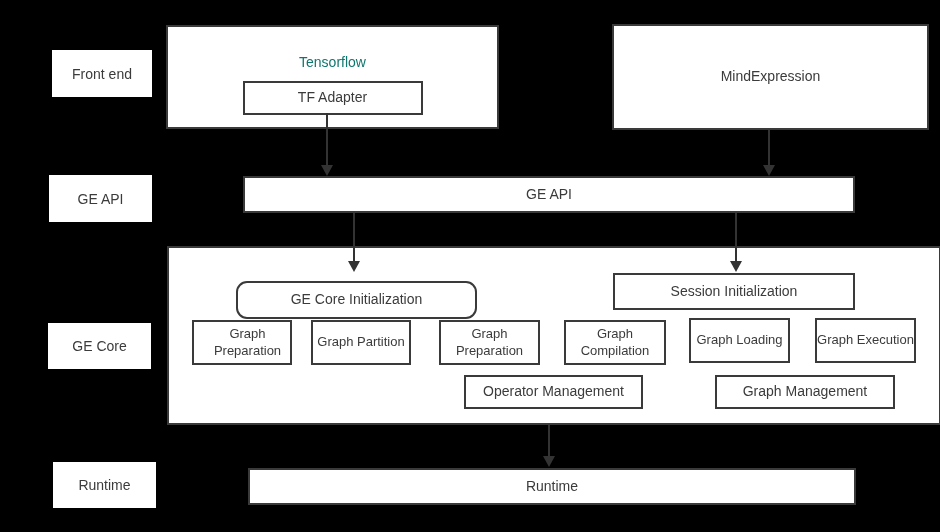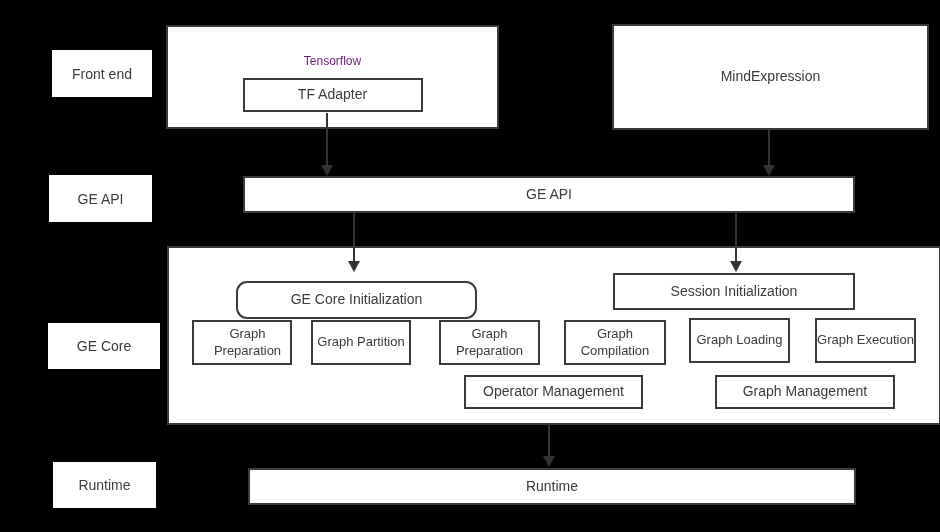--- a/index.html
+++ b/index.html
@@ -32,21 +32,21 @@
     border: none;
     color: #3b3b3b;
     display: flex;
     align-items: center;
     justify-content: center;
     font-size: 14px;
     box-sizing: border-box;
   }
 
   .tensorflow-box { flex-direction: column; justify-content: flex-start; padding-top: 27px; }
-  .tensorflow-title { font-size: 12px; color: #701a75; }
+  .tensorflow-title { font-size: 14px; color: #0f766e; }
   .tf-adapter { position: relative; margin-top: 9px; width: 180px; height: 34px; }
 
   .small { font-size: 13px; }
 
   .arrow {
     position: absolute;
     width: 2px;
     background: #333333;
   }
   .arrow::after {
@@ -60,21 +60,21 @@
     border-top: 11px solid #333333;
   }
 </style>
 </head>
 <body>
 
 <div class="stage">
 
   <div class="row-label" style="left:28px; top:50px; width:100px; height:47px;">Front end</div>
   <div class="row-label" style="left:25px; top:175px; width:103px; height:47px;">GE API</div>
-  <div class="row-label" style="left:24px; top:323px; width:112px; height:46px;">GE Core</div>
+  <div class="row-label" style="left:24px; top:323px; width:103px; height:46px;">GE Core</div>
   <div class="row-label" style="left:29px; top:462px; width:103px; height:46px;">Runtime</div>
 
   <div class="box tensorflow-box" style="left:142px; top:25px; width:333px; height:104px;">
     <div class="tensorflow-title">Tensorflow</div>
     <div class="box tf-adapter">TF Adapter</div>
   </div>
 
   <div class="box" style="left:588px; top:24px; width:317px; height:106px;">MindExpression</div>
 
   <div class="box" style="left:219px; top:176px; width:612px; height:37px;">GE API</div>

